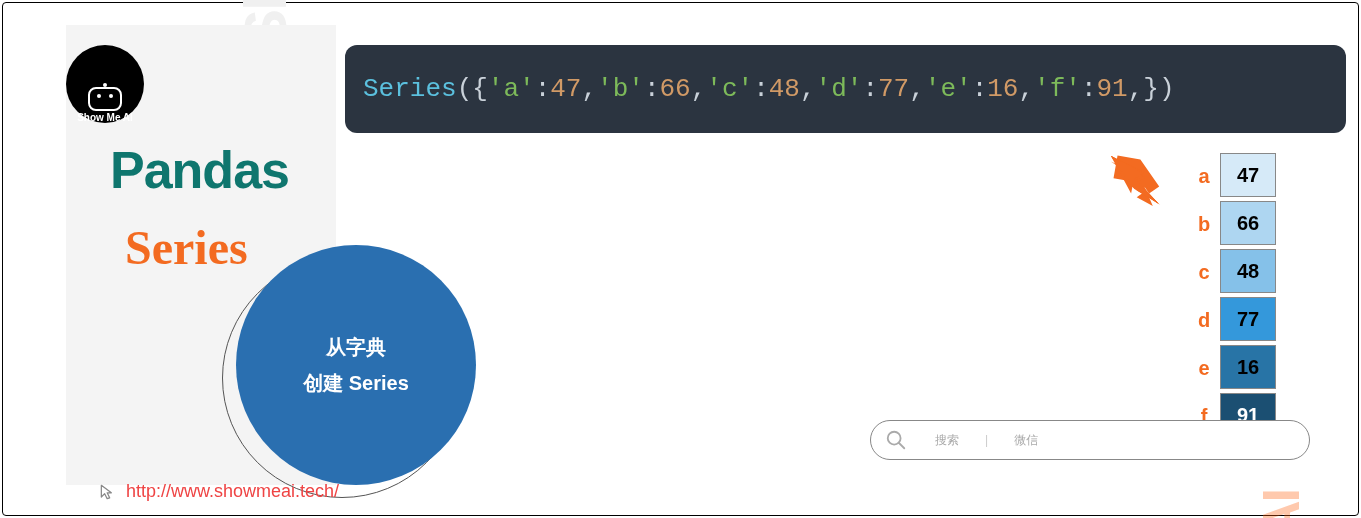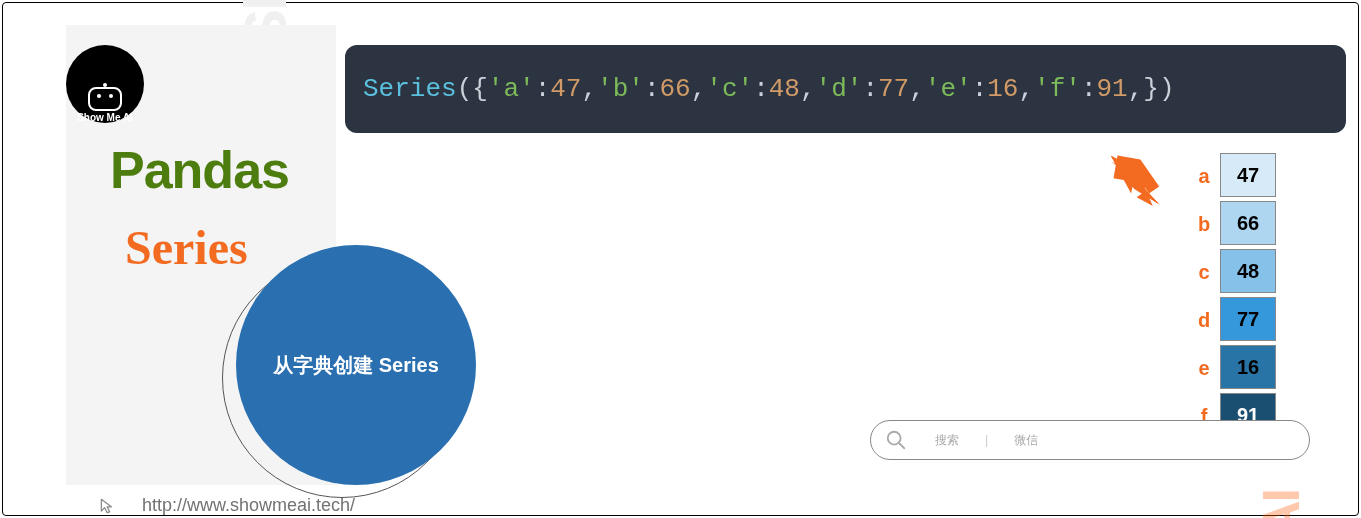--- a/index.html
+++ b/index.html
@@ -101,21 +101,21 @@
       z-index: 4;
       letter-spacing: -2px;
       white-space: nowrap;
     }
     .title-main {
       position: absolute;
       left: 110px;
       top: 140px;
       font-size: 52px;
       font-weight: 600;
-      color: #4d7c0f;
+      color: #0f766e;
       z-index: 2;
       letter-spacing: -1px;
     }
     .title-sub {
       position: absolute;
       left: 125px;
       top: 220px;
       font-size: 48px;
       font-weight: 600;
       color: #f36b21;
@@ -124,20 +124,21 @@
     }
     .blue-circle {
       position: absolute;
       left: 236px;
       top: 245px;
       width: 240px;
       height: 240px;
       background: #2a6fb0;
       border-radius: 50%;
       display: flex;
+      flex-direction: column;
       align-items: center;
       justify-content: center;
       color: #fff;
       font-size: 20px;
       font-weight: bold;
       z-index: 2;
       line-height: 1.8;
     }
     .blue-circle-outline {
       position: absolute;
@@ -228,27 +229,27 @@
       height: 22px;
       margin-right: 6px;
       flex-shrink: 0;
     }
     .search-text-gray { color: #aaa; }
     .search-divider { color: #ccc; margin: 0 4px; }
     .search-text-bold { color: #000; font-weight: bold; margin-left: 6px; }
     .footer-link {
       position: absolute;
       left: 98px;
-      top: 495px;
-      color: #737373;
+      top: 481px;
+      color: #ef4444;
       font-size: 18px;
       z-index: 3;
       display: flex;
       align-items: center;
-      gap: 24px;
+      gap: 8px;
     }
     .cursor-icon {
       width: 20px;
       height: 20px;
     }
   </style>
 </head>
 <body>
 
 <div class="frame"></div>

